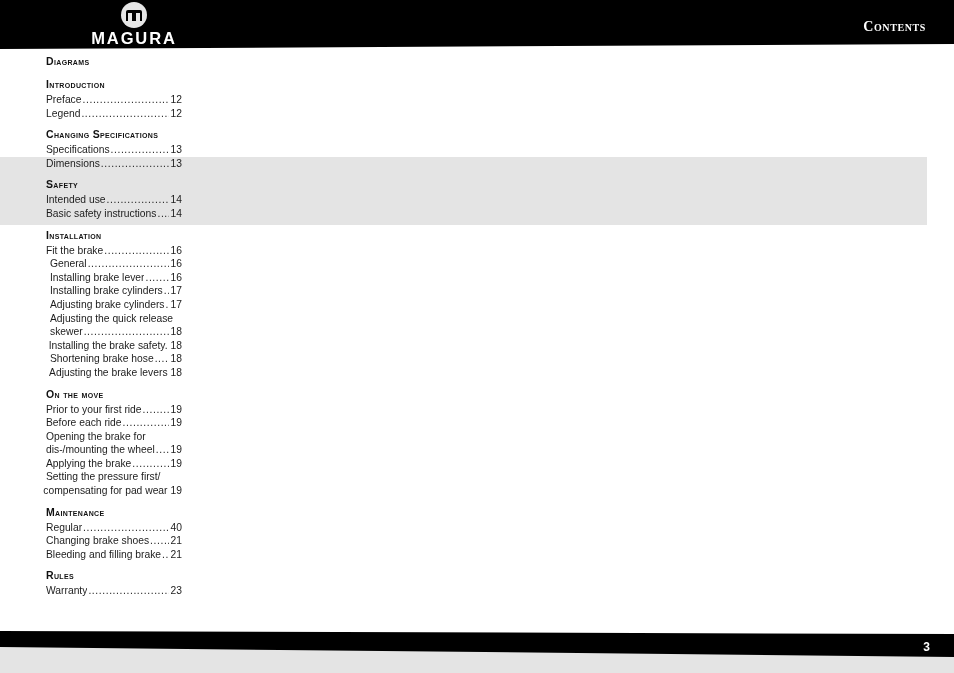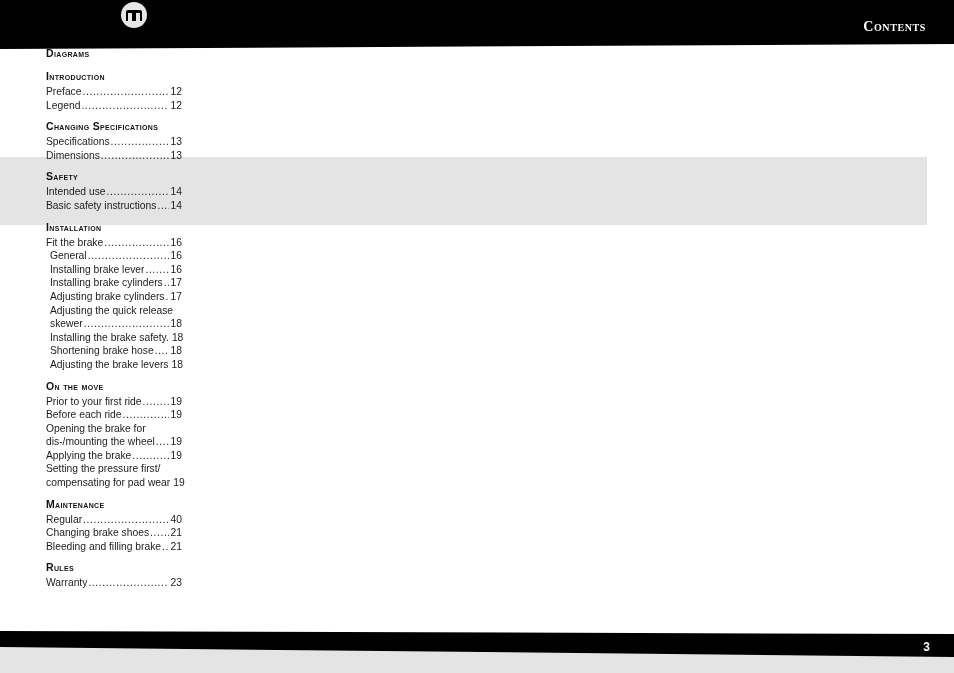--- a/index.html
+++ b/index.html
@@ -94,21 +94,21 @@
     width: 927px;
     height: 68px;
     background: #e4e4e4;
     z-index: 1;
   }
 
   
   #toc {
     position: absolute;
     left: 46px;
-    top: 46px;
+    top: 54px;
     width: 136px;
     z-index: 3;
   }
   .toc-group { }
 
   .grp-head {
     font-size: 10.5px;
     font-weight: 700;
     font-variant: small-caps;
     letter-spacing: 0.35px;
@@ -121,20 +121,21 @@
   }
 
   .toc-entry {
     display: flex;
     align-items: baseline;
     font-size: 10.3px;
     line-height: 13.6px;
     color: #1c1c1c;
     white-space: nowrap;
     font-family: "Liberation Sans", sans-serif;
+    justify-content: flex-end;
   }
   .toc-entry.lvl1 { padding-left: 0; }
   .toc-entry.lvl2 { padding-left: 4px; }
 
   .e-label {
     flex: 0 0 auto;
     max-width: 128px;
     overflow: hidden;
   }
   .e-dots {
@@ -197,20 +198,21 @@
 <div id="highlight-band"></div>
 
 <div id="header-bar"></div>
 
 <div id="brand-block">
   <div id="brand-mark">
     <div class="glyph"></div>
     <div class="notch-l"></div>
     <div class="notch-r"></div>
   </div>
+  <div id="brand-wordmark">MAGURA</div>
 </div>
 
 <div id="header-title">Contents</div>
 
 <div id="toc">
     <div class="toc-group">
       <div class="grp-head">Diagrams</div>
     </div>
     <div class="toc-group">
       <div class="spacer-md"></div>

